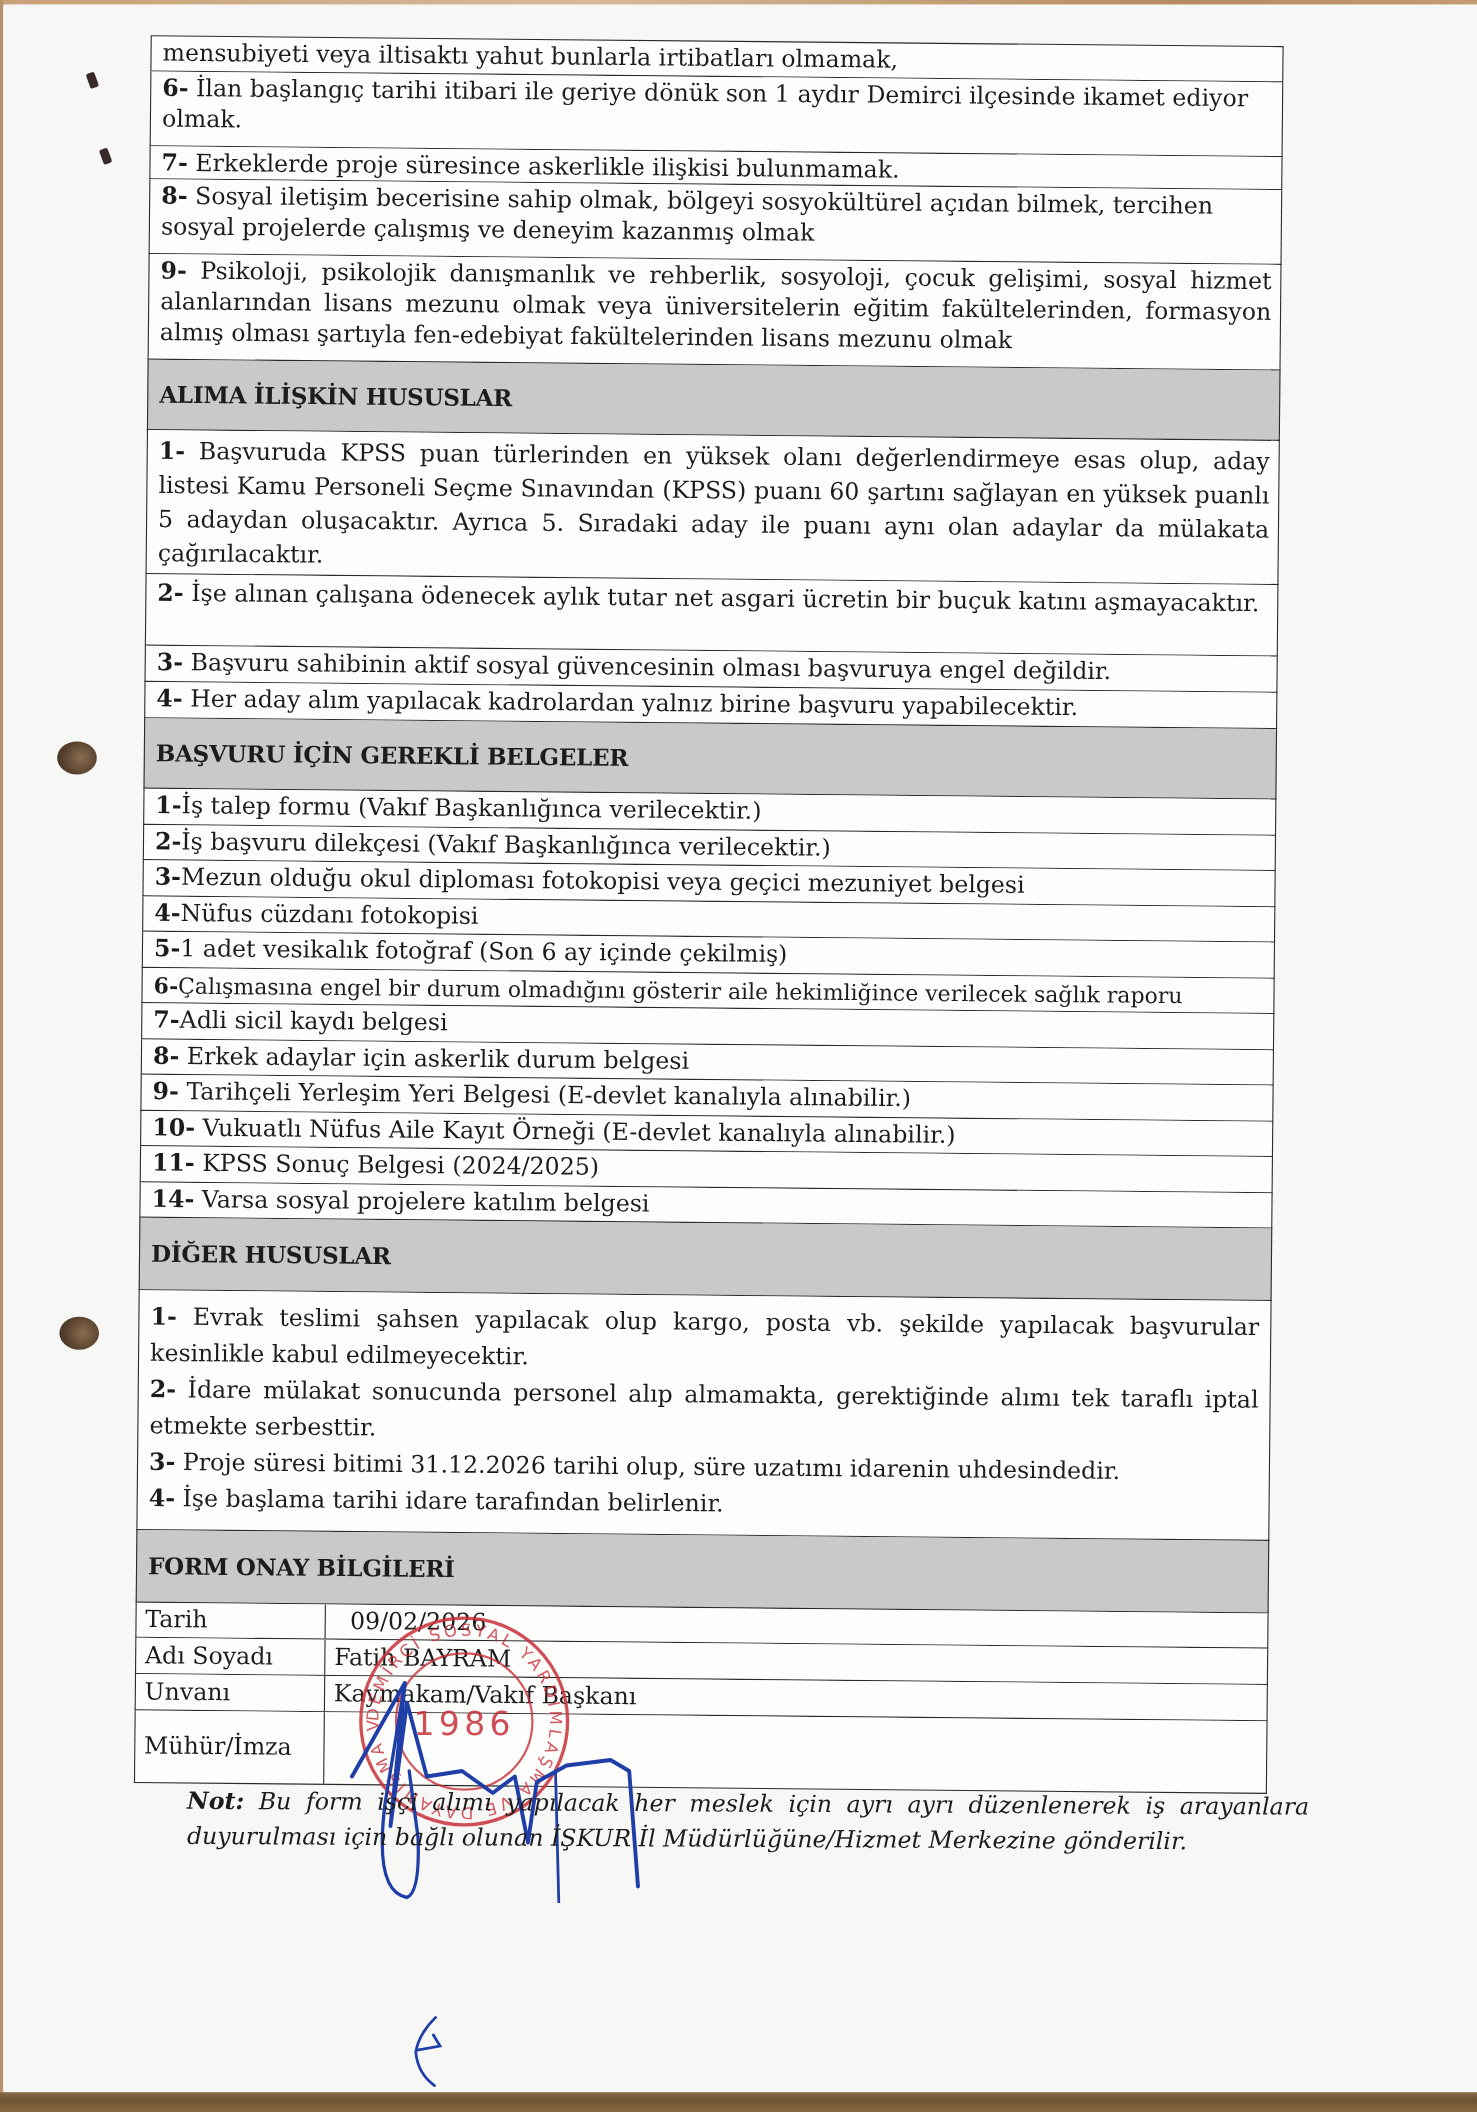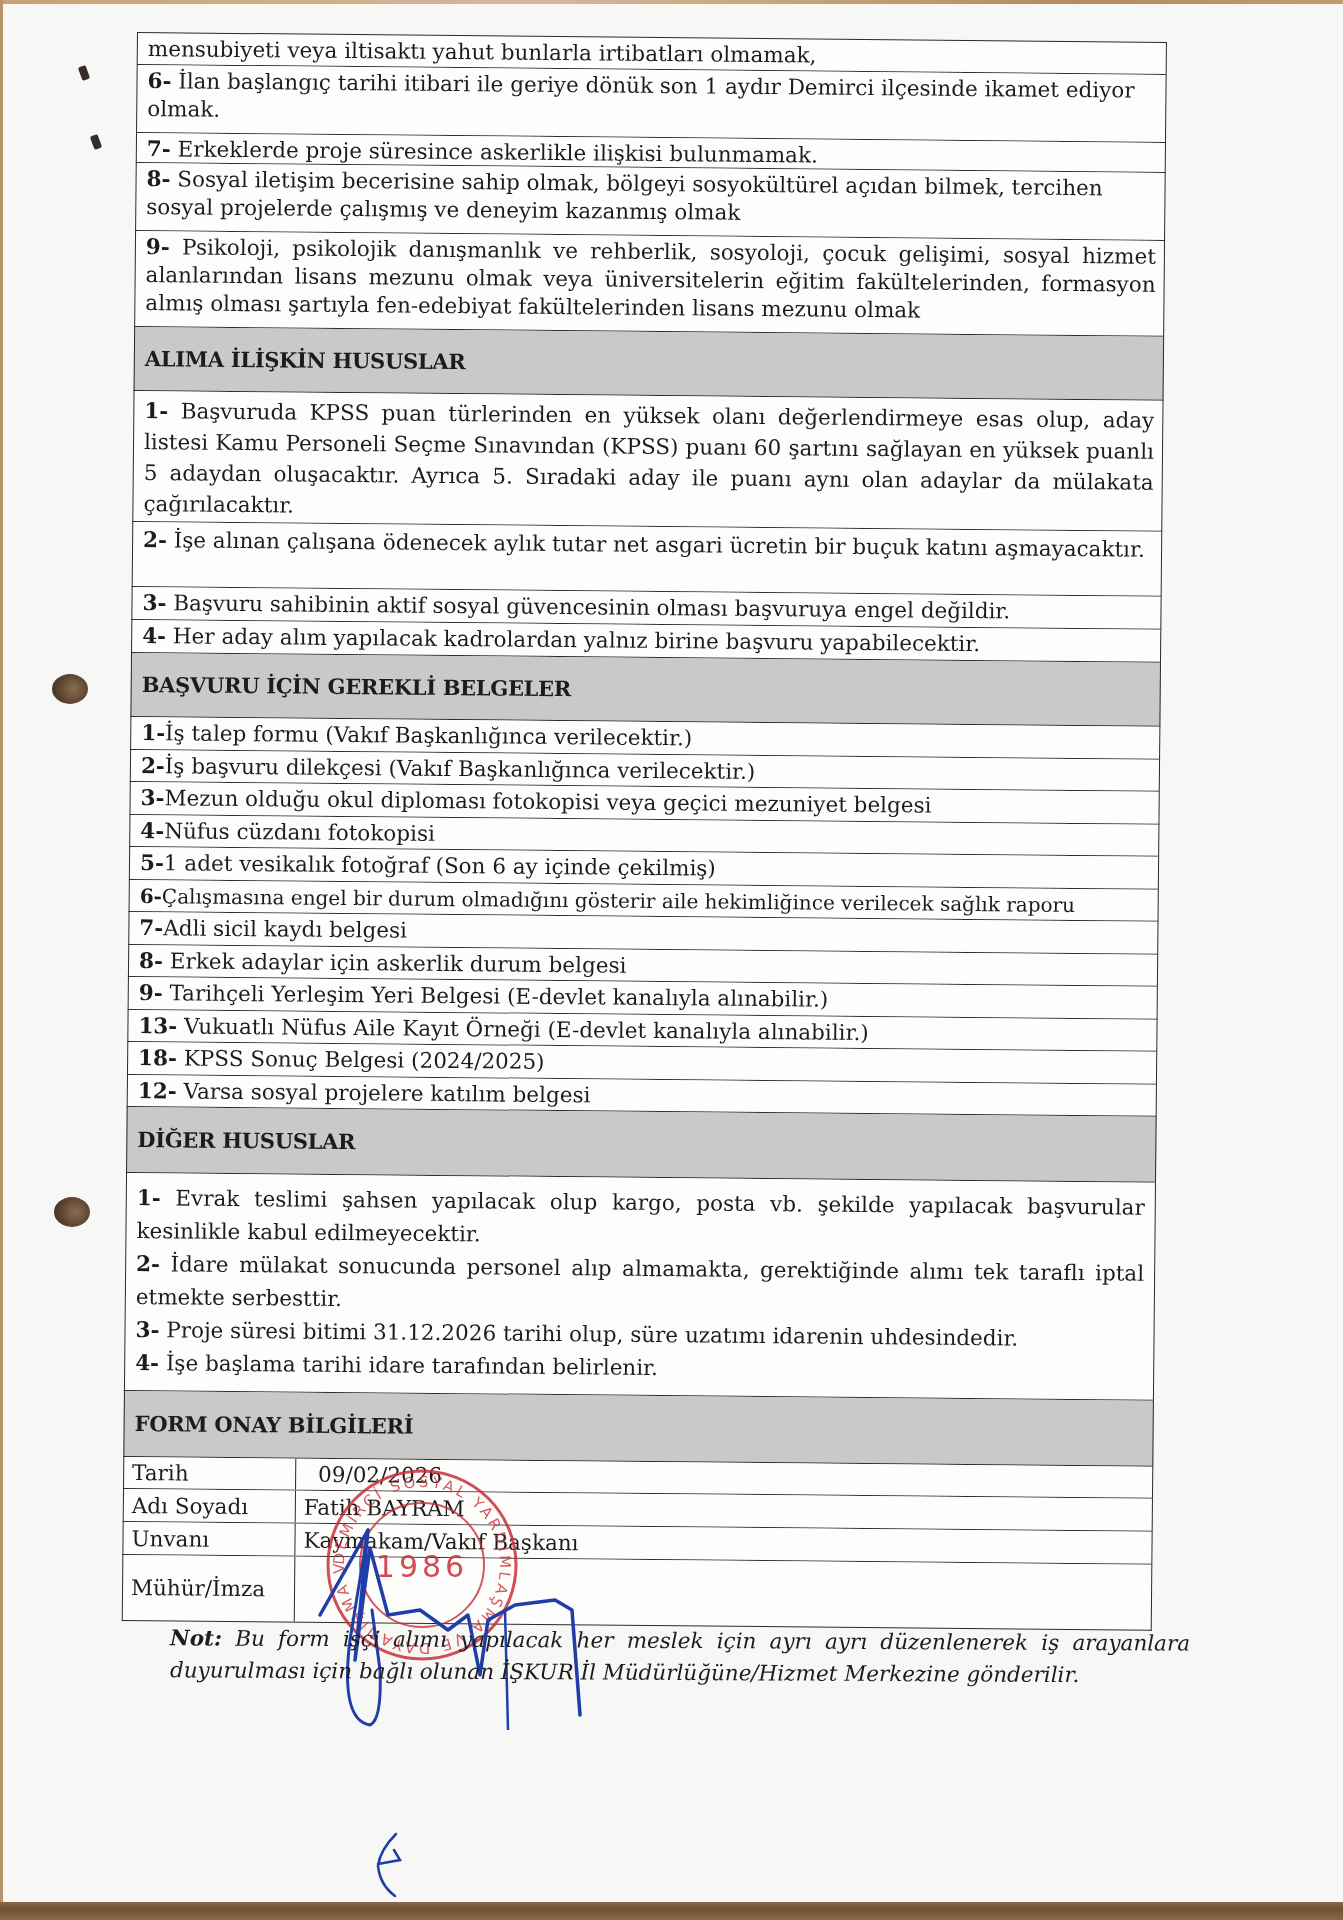--- a/index.html
+++ b/index.html
@@ -93,23 +93,23 @@
   <div id="belgeler-list">
       <div class="row" style="height: 32.5px;"><span class="num">1-</span><span>İş talep formu (Vakıf Başkanlığınca verilecektir.)</span></div>
       <div class="row" style="height: 32.5px;"><span class="num">2-</span><span>İş başvuru dilekçesi (Vakıf Başkanlığınca verilecektir.)</span></div>
       <div class="row" style="height: 32.5px;"><span class="num">3-</span><span>Mezun olduğu okul diploması fotokopisi veya geçici mezuniyet belgesi</span></div>
       <div class="row" style="height: 32.5px;"><span class="num">4-</span><span>Nüfus cüzdanı fotokopisi</span></div>
       <div class="row" style="height: 32.5px;"><span class="num">5-</span><span>1 adet vesikalık fotoğraf (Son 6 ay içinde çekilmiş)</span></div>
       <div class="row tight" style="height: 32.5px;"><span class="num">6-</span><span>Çalışmasına engel bir durum olmadığını gösterir aile hekimliğince verilecek sağlık raporu</span></div>
       <div class="row" style="height: 32.5px;"><span class="num">7-</span><span>Adli sicil kaydı belgesi</span></div>
       <div class="row" style="height: 32.5px;"><span class="num">8-</span><span> Erkek adaylar için askerlik durum belgesi</span></div>
       <div class="row" style="height: 32.5px;"><span class="num">9-</span><span> Tarihçeli Yerleşim Yeri Belgesi (E-devlet kanalıyla alınabilir.)</span></div>
-      <div class="row" style="height: 32.5px;"><span class="num">13-</span><span> Vukuatlı Nüfus Aile Kayıt Örneği (E-devlet kanalıyla alınabilir.)</span></div>
-      <div class="row" style="height: 32.5px;"><span class="num">18-</span><span> KPSS Sonuç Belgesi (2024/2025)</span></div>
-      <div class="row" style="height: 32.5px;"><span class="num">12-</span><span> Varsa sosyal projelere katılım belgesi</span></div>
+      <div class="row" style="height: 32.5px;"><span class="num">10-</span><span> Vukuatlı Nüfus Aile Kayıt Örneği (E-devlet kanalıyla alınabilir.)</span></div>
+      <div class="row" style="height: 32.5px;"><span class="num">11-</span><span> KPSS Sonuç Belgesi (2024/2025)</span></div>
+      <div class="row" style="height: 32.5px;"><span class="num">14-</span><span> Varsa sosyal projelere katılım belgesi</span></div>
     </div>
 
   <div class="head" style="height:66px;">
     <span>DİĞER HUSUSLAR</span>
   </div>
   <div class="block" style="height:218px;">
     <p><span class="num" style="font-weight:bold">1-</span><span> Evrak teslimi şahsen yapılacak olup kargo, posta vb. şekilde yapılacak başvurular kesinlikle kabul edilmeyecektir.</span></p>
     <p><span class="num" style="font-weight:bold">2-</span><span> İdare mülakat sonucunda personel alıp almamakta, gerektiğinde alımı tek taraflı iptal etmekte serbesttir.</span></p>
     <p><span class="num" style="font-weight:bold">3-</span><span>  Proje süresi bitimi 31.12.2026 tarihi olup, süre uzatımı idarenin uhdesindedir.</span></p>
     <p><span class="num" style="font-weight:bold">4-</span><span>  İşe başlama tarihi idare tarafından belirlenir.</span></p>

